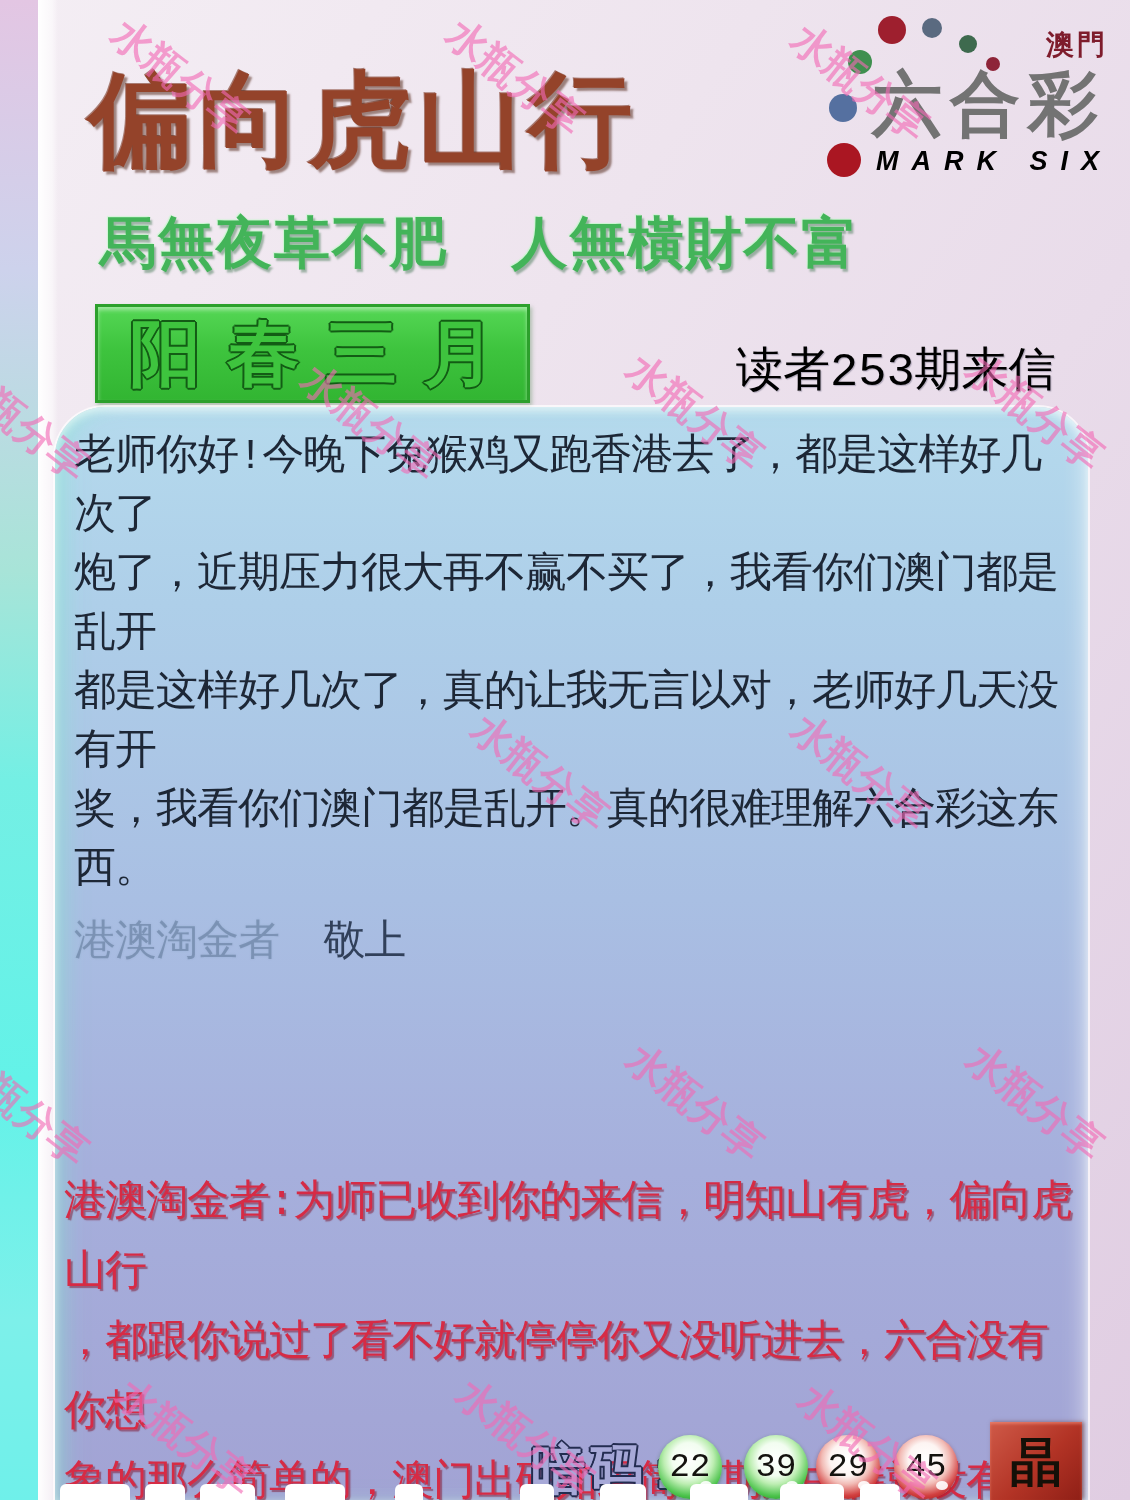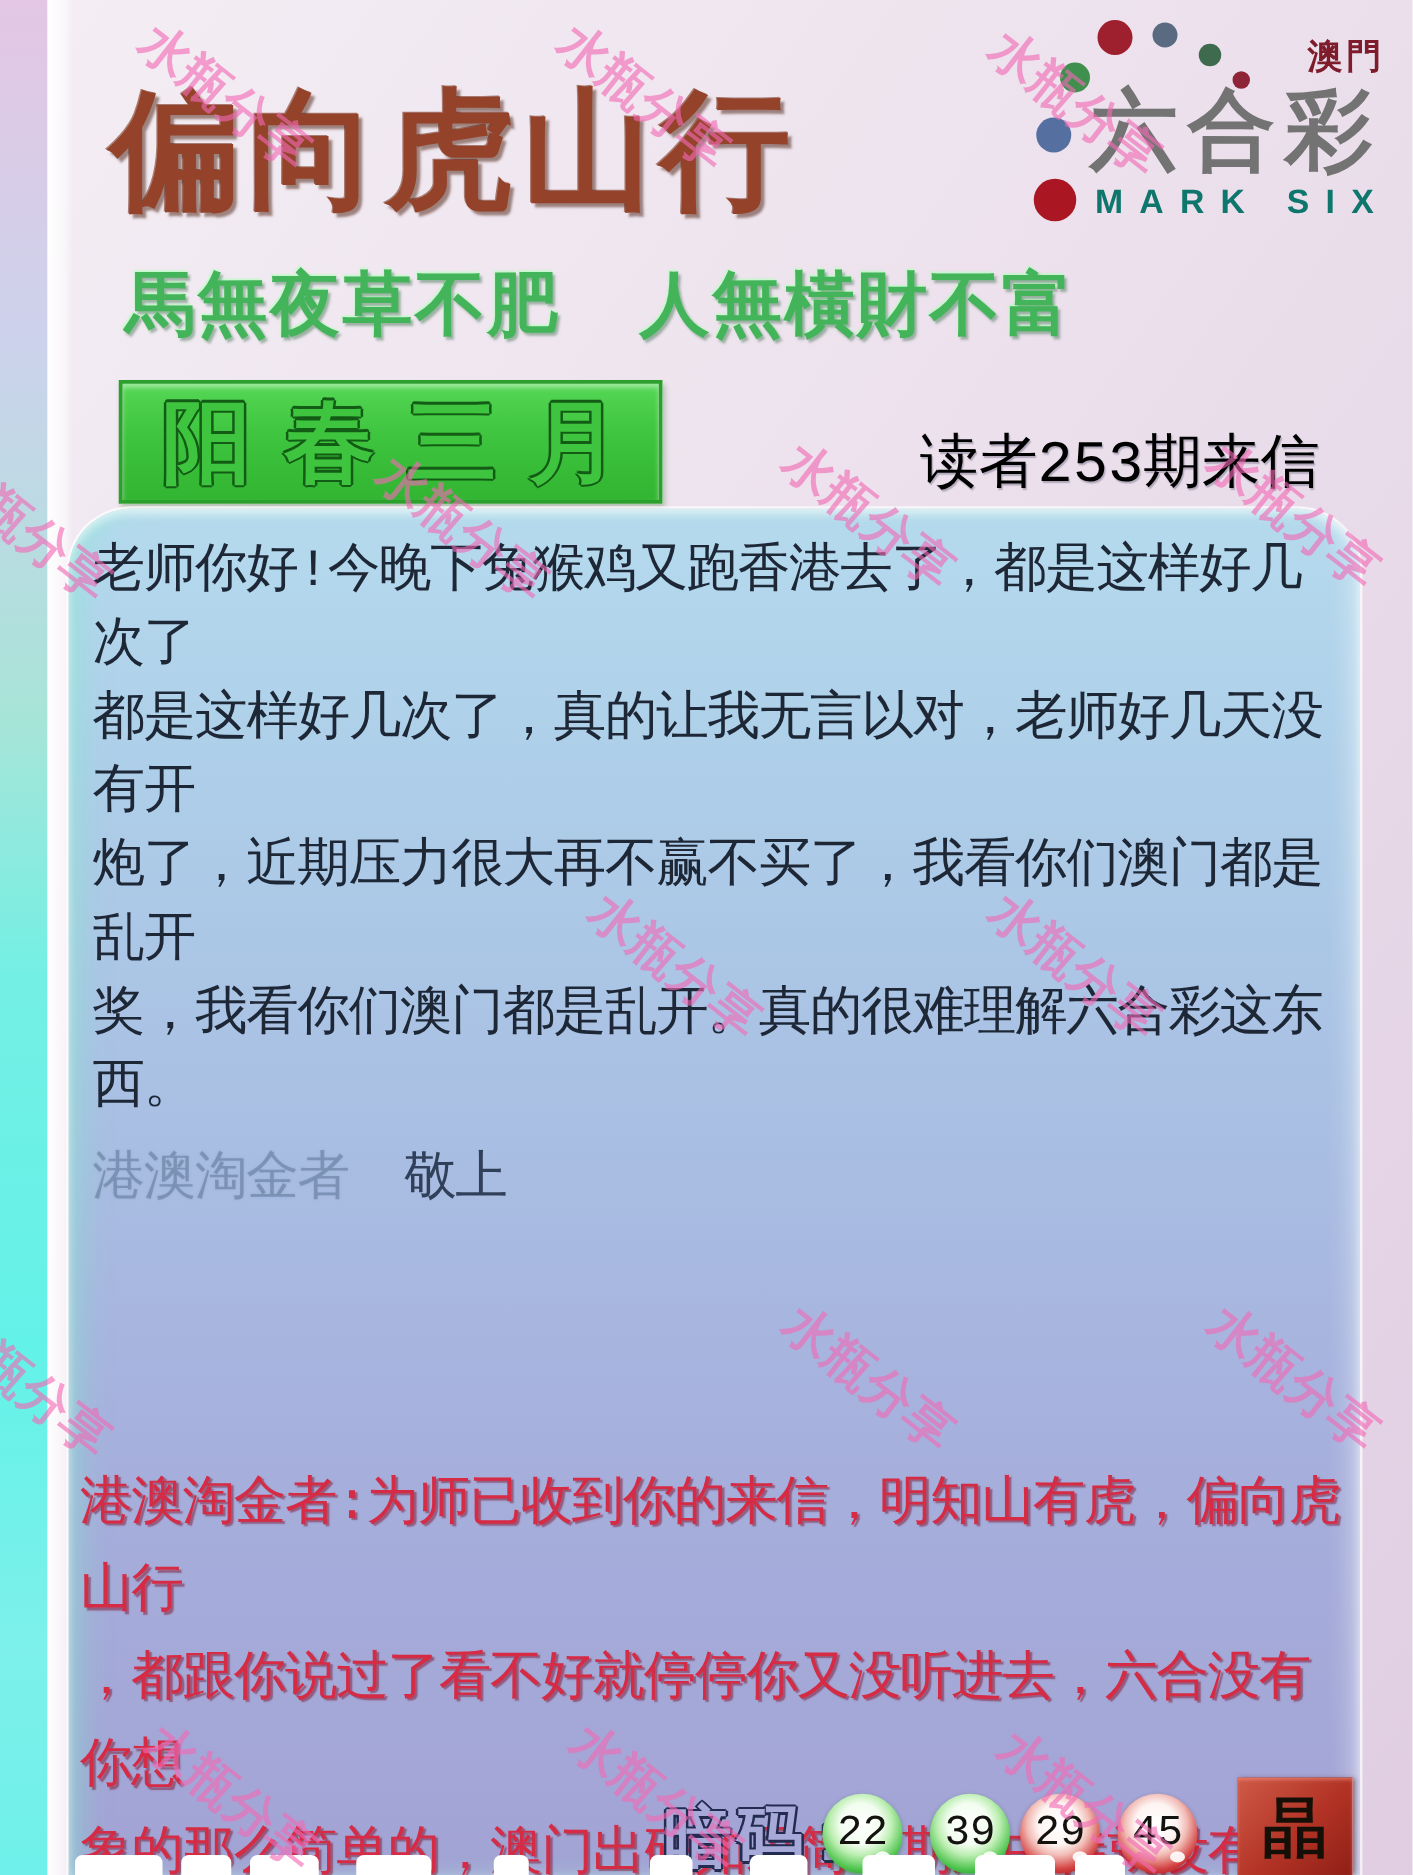--- a/index.html
+++ b/index.html
@@ -31,21 +31,21 @@
   .slogan{
     left:100px; top:206px; width:820px;
     font-size:56px; font-weight:bold; letter-spacing:2px; word-spacing:28px;
     color:#43b459;
     text-shadow:2px 3px 2px rgba(30,95,50,.4), -1px -1px 1px rgba(180,255,190,.6);
   }
 
   
   .logo-macau{ left:1046px; top:26px; font-size:28px; font-weight:bold; color:#7e1c2c; letter-spacing:3px;}
   .logo-cn{ left:872px; top:58px; font-size:70px; font-weight:bold; color:#737373; letter-spacing:8px;}
-  .logo-en{ left:876px; top:146px; font-size:27px; font-weight:bold; color:#0f766e; letter-spacing:13px; font-family:"Liberation Sans","DejaVu Sans",sans-serif;}
+  .logo-en{ left:876px; top:146px; font-size:27px; font-weight:bold; color:#000000; letter-spacing:13px; font-family:"Liberation Sans","DejaVu Sans",sans-serif;font-style:italic;}
   .dot{ border-radius:50%; }
   .dot-r1{ left:878px; top:16px; width:28px; height:28px; background:#9e1f2e;}
   .dot-b1{ left:922px; top:18px; width:20px; height:20px; background:#5a6a80;}
   .dot-g1{ left:959px; top:35px; width:18px; height:18px; background:#3e6a4e;}
   .dot-r2{ left:986px; top:57px; width:14px; height:14px; background:#8e2438;}
   .dot-g2{ left:848px; top:50px; width:24px; height:24px; background:#3f8f4f;}
   .dot-b2{ left:829px; top:94px; width:28px; height:28px; background:#5570a0;}
   .dot-r3{ left:827px; top:143px; width:34px; height:34px; background:#aa1622;}
 
   
@@ -170,22 +170,22 @@
 
 <div class="abs period-box">
   <span class="period-text">阳春三月</span>
 </div>
 <div class="abs reader-line">读者253期来信</div>
 
 <div class="abs panel"></div>
 
 <div class="abs letter">
   <div>老师你好!今晚下兔猴鸡又跑香港去了，都是这样好几次了</div>
+  <div>炮了，近期压力很大再不赢不买了，我看你们澳门都是乱开</div>
   <div>都是这样好几次了，真的让我无言以对，老师好几天没有开</div>
-  <div>炮了，近期压力很大再不赢不买了，我看你们澳门都是乱开</div>
   <div>奖，我看你们澳门都是乱开。真的很难理解六合彩这东西。</div>
   <div class="signature">
     <span class="sig-faded">港澳淘金者</span>
     <span class="sig-dark">敬上</span>
   </div>
 </div>
 
 <div class="abs reply">
   <div>港澳淘金者:为师已收到你的来信，明知山有虎，偏向虎山行</div>
   <div>，都跟你说过了看不好就停停你又没听进去，六合没有你想</div>

